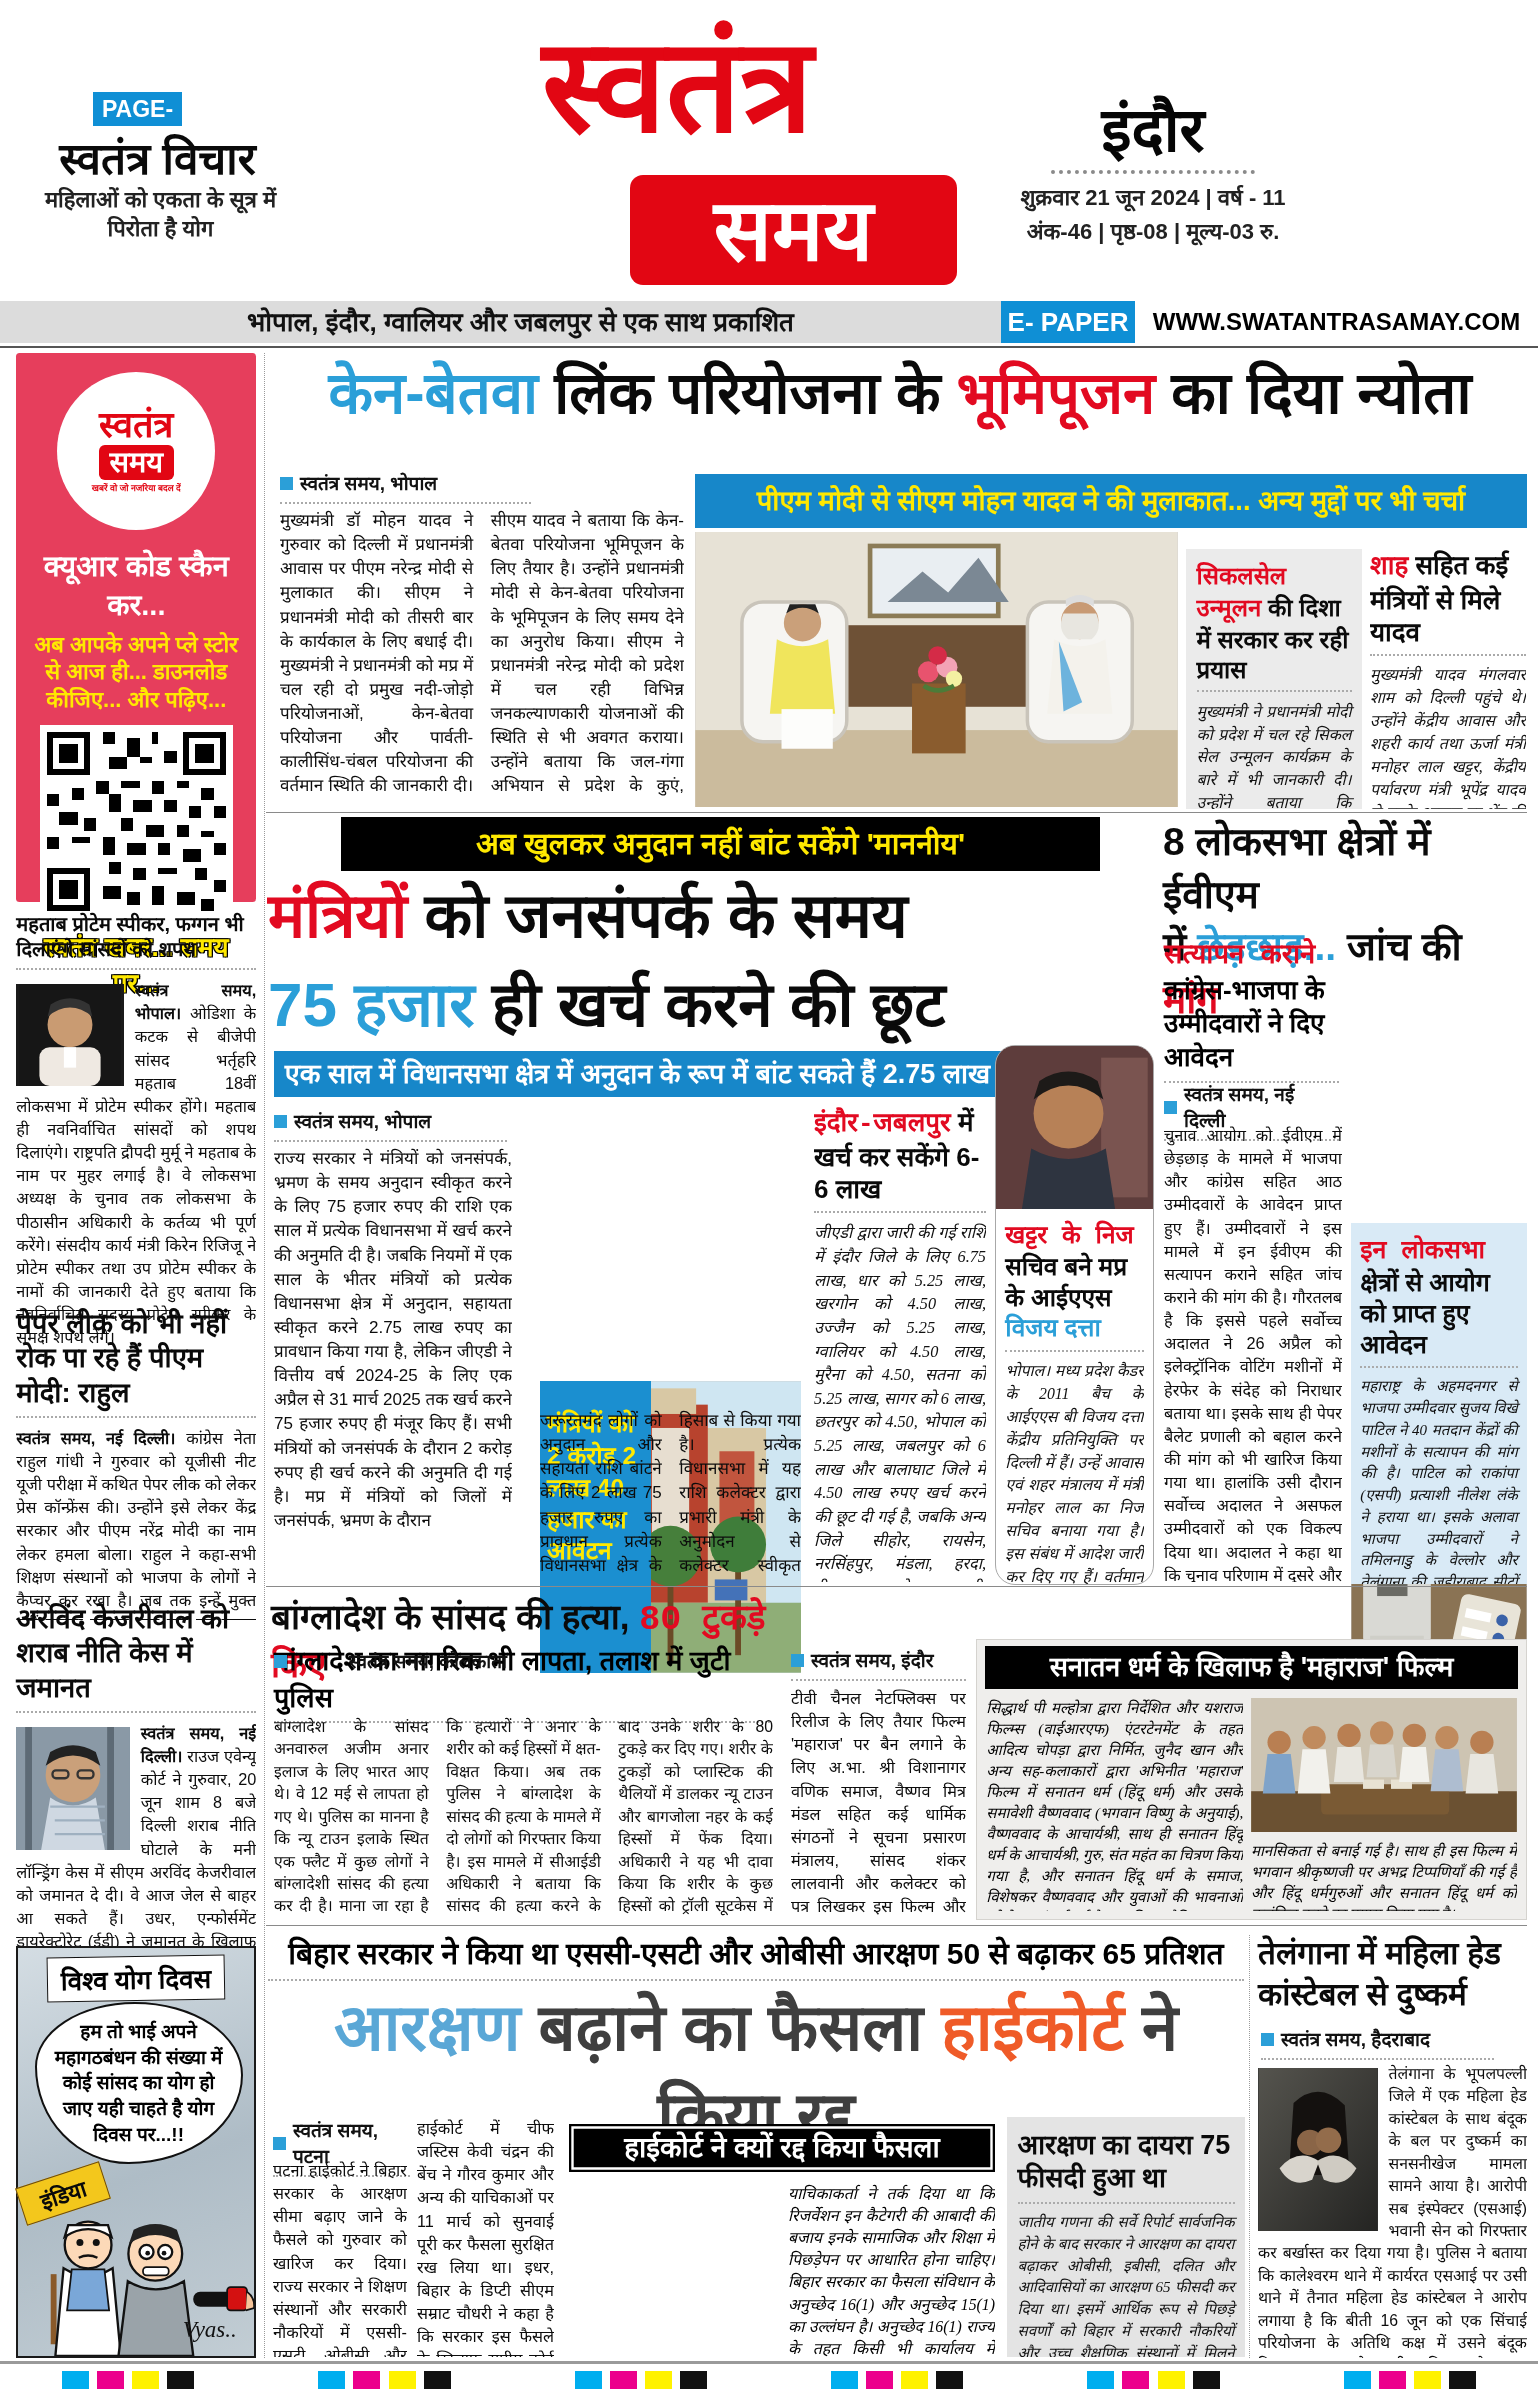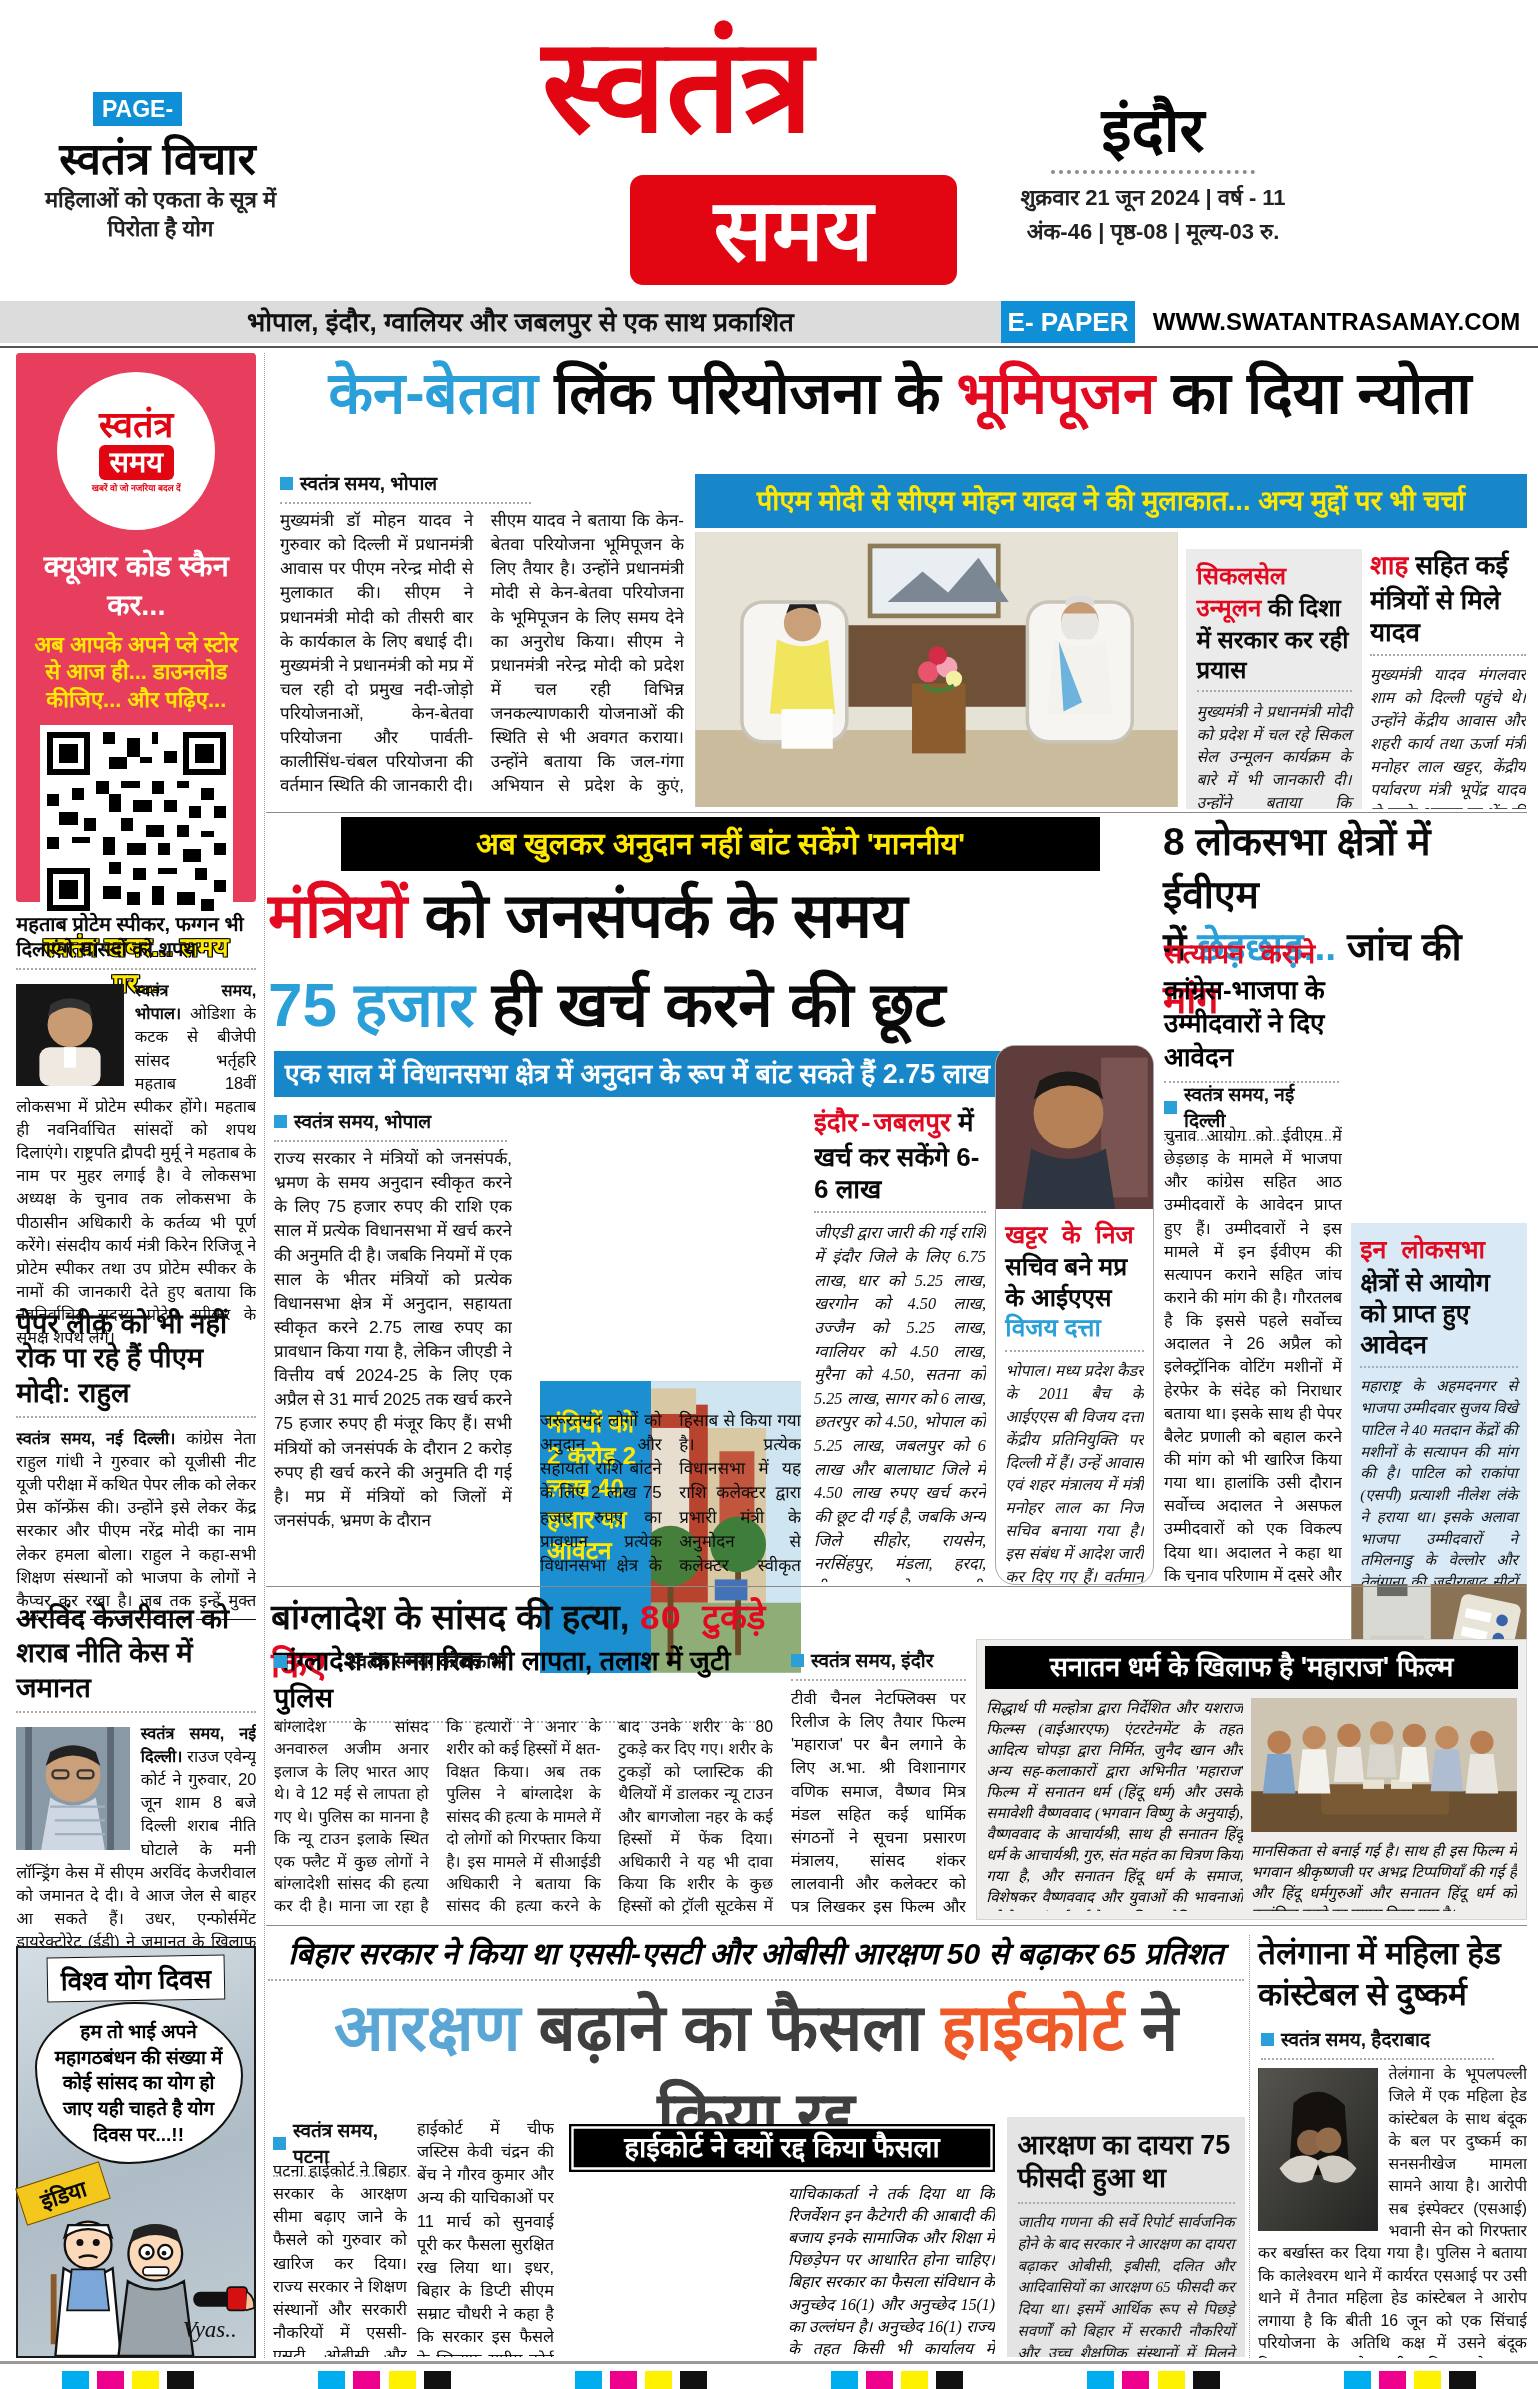--- a/index.html
+++ b/index.html
@@ -483,21 +483,21 @@
           <circle cx="198" cy="38" r="10" fill="#b97f52"></circle>
             <path d="M188 48 h20 l4 34 h-28 z" fill="#e8e6df"></path>
         </g>
       </svg>
     </div>
     <div class="serif-it hide-over" style="position:absolute; left:274px; top:201px; width:266px; height:70px; font-size:15px; line-height:1.4; text-align:justify;">मानसिकता से बनाई गई है। साथ ही इस फिल्म में भगवान श्रीकृष्णजी पर अभद्र टिप्पणियाँ की गई हैं और हिंदू धर्मगुरुओं और सनातन हिंदू धर्म को कलंकित करने का प्रयास किया गया है।</div>
   </div>
 
   <div class="abs hdiv" style="left:266px; top:1925px; width:1261px;"></div>
 
-  <div class="abs dotted-u" style="left:268px; top:1932px; width:976px; font-size:30px; font-weight:900; text-align:center;font-style:italic;">बिहार सरकार ने किया था एससी-एसटी और ओबीसी आरक्षण 50 से बढ़ाकर 65 प्रतिशत</div>
+  <div class="abs dotted-u" style="left:268px; top:1932px; width:976px; font-size:30px; font-weight:900; text-align:center;">बिहार सरकार ने किया था एससी-एसटी और ओबीसी आरक्षण 50 से बढ़ाकर 65 प्रतिशत</div>
   <div class="abs" style="left:268px; top:1981px; width:976px; font-size:65px; font-weight:900; text-align:center; color:#3f3f3f;">
     <span style="color:#5aa7d6;">आरक्षण</span><span> बढ़ाने का फैसला </span><span style="color:#ef5b28;">हाईकोर्ट</span><span> ने किया रद्द</span>
   </div>
 
   <div class="abs dateline dotted-u" style="left:273px; top:2117px; width:137px;">
     <span class="dl-sq"></span>
     <span>स्वतंत्र समय, पटना</span>
   </div>
   <div class="abs body-t hide-over" style="left:273px; top:2159px; width:134px; height:198px; font-size:16.3px;">पटना हाईकोर्ट ने बिहार सरकार के आरक्षण सीमा बढ़ाए जाने के फैसले को गुरुवार को खारिज कर दिया। राज्य सरकार ने शिक्षण संस्थानों और सरकारी नौकरियों में एससी-एसटी, ओबीसी और इबीसी को 50 फीसदी से बढ़ाकर 65 फीसदी आरक्षण देने का फैसला लिया था। इसे हाईकोर्ट में चुनौती दी गई थी। पटना</div>
   <div class="abs body-t hide-over" style="left:417px; top:2117px; width:137px; height:240px; font-size:16.3px;">हाईकोर्ट में चीफ जस्टिस केवी चंद्रन की बेंच ने गौरव कुमार और अन्य की याचिकाओं पर 11 मार्च को सुनवाई पूरी कर फैसला सुरक्षित रख लिया था। इधर, बिहार के डिप्टी सीएम सम्राट चौधरी ने कहा है कि सरकार इस फैसले के खिलाफ सुप्रीम कोर्ट जाएगी। इधर, पूर्व डिप्टी सीएम तेजस्वी यादव ने सरकार को आरक्षण विरोधी बताया है। उन्होंने कहा कि सरकार सुप्रीम कोर्ट नहीं गई तो हम जाएंगे।</div>

